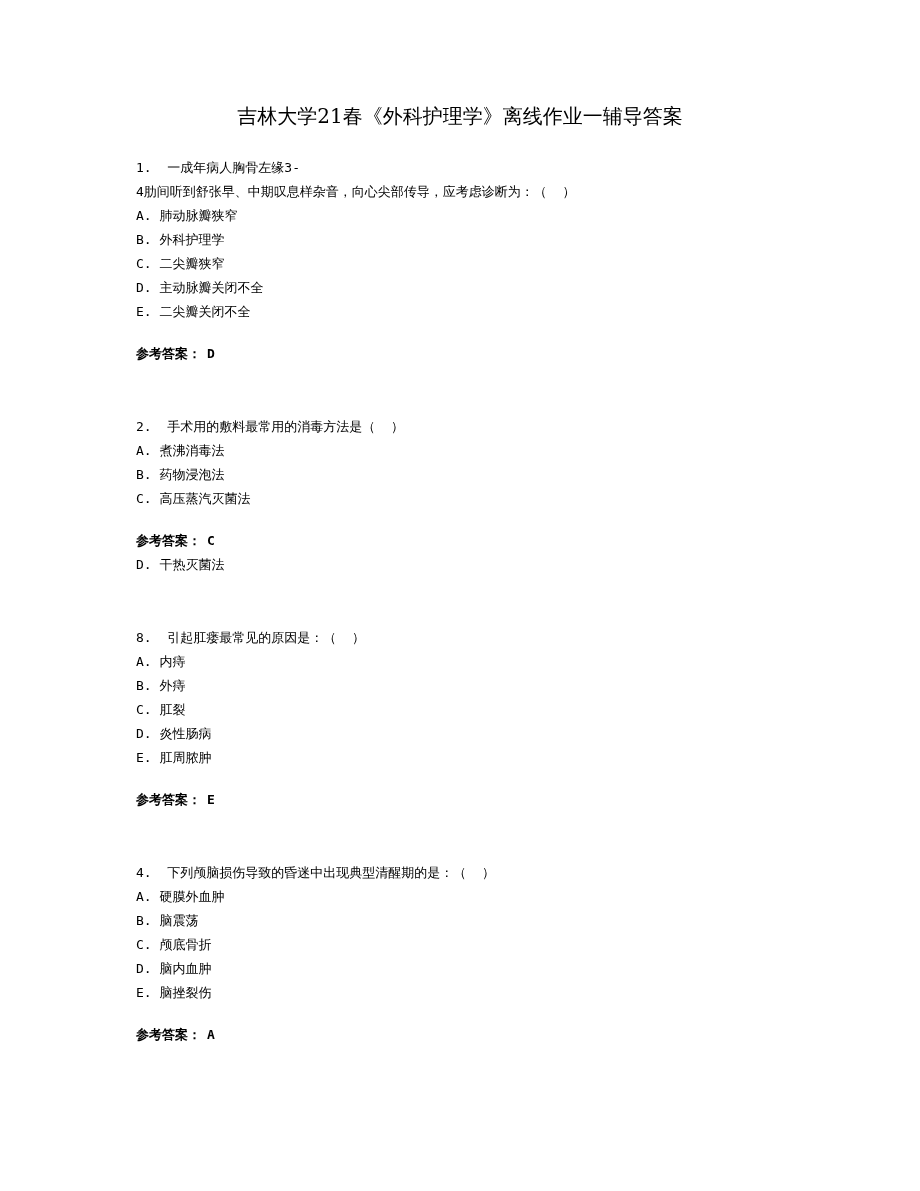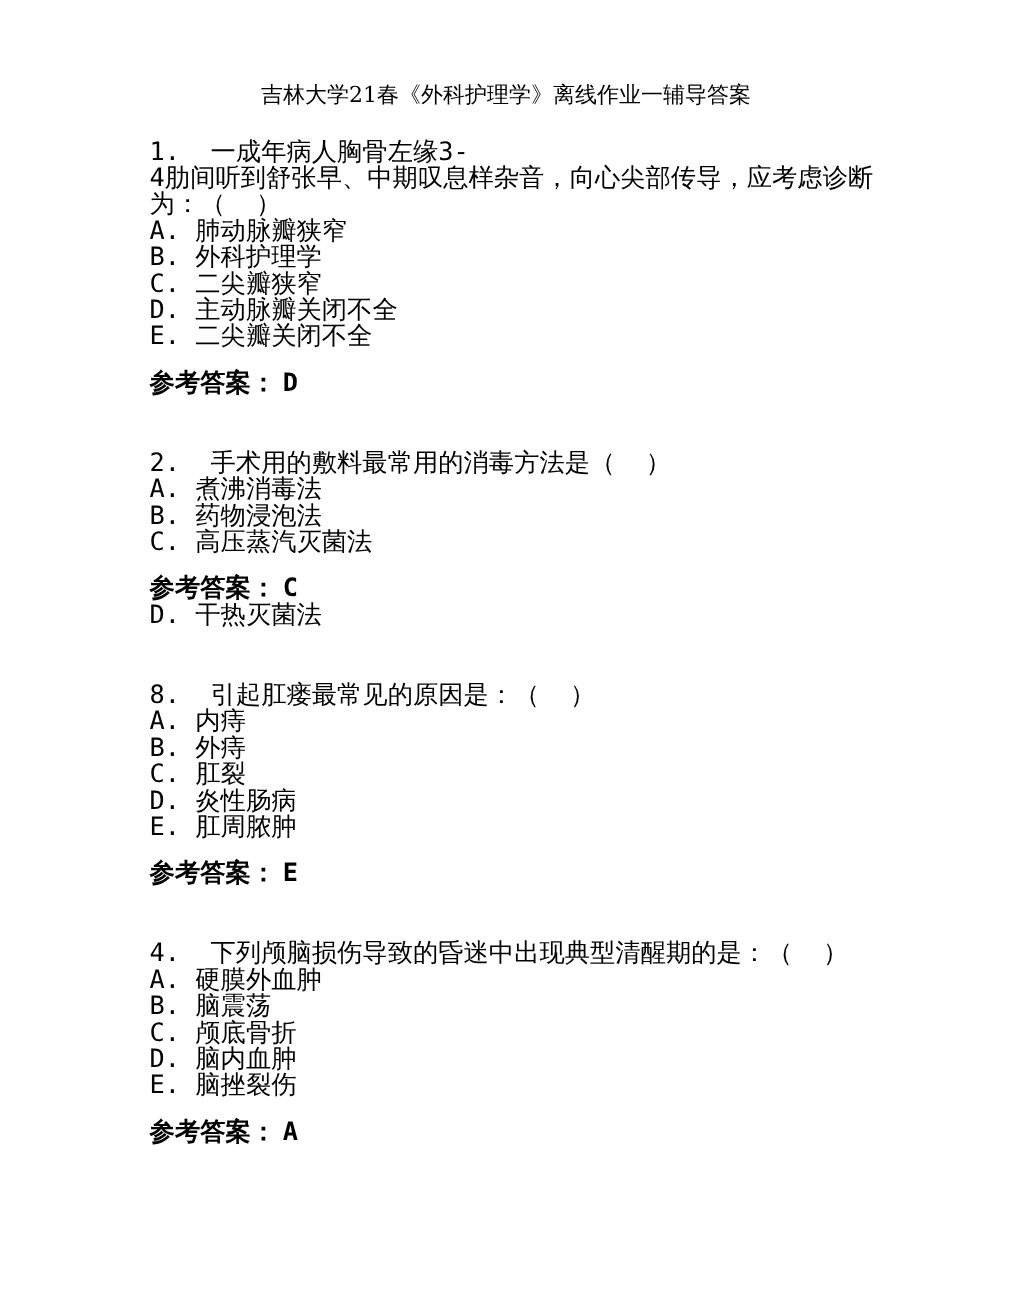--- a/index.html
+++ b/index.html
@@ -14,36 +14,36 @@
     font-family: "DejaVu Sans Mono", "DejaVu Sans", "Liberation Sans", sans-serif;
     overflow: hidden;
   }
   .page {
     position: relative;
     width: 920px;
     height: 1191px;
     background: #ffffff;
   }
   .doc-title {
-    padding-top: 74px;
+    padding-top: 104px;
     text-align: center;
     font-family: "DejaVu Serif", "Liberation Serif", serif;
     font-weight: normal;
     font-size: 20px;
     line-height: 24px;
     white-space: pre-wrap;
   }
   .questions {
     margin-left: 136px;
     width: 700px;
   }
   .q:first-child { margin-top: 28px; }
   .q { margin-top: 49px; }
   .line {
-    font-size: 23px;
+    font-size: 13px;
     line-height: 24px;
     white-space: pre-wrap;
   }
   .answer { margin-top: 18px; font-weight: bold; }
   .answer .answer-value { margin-left: 6px; }
 </style>
 </head>
 <body>
 
 <div class="page">

